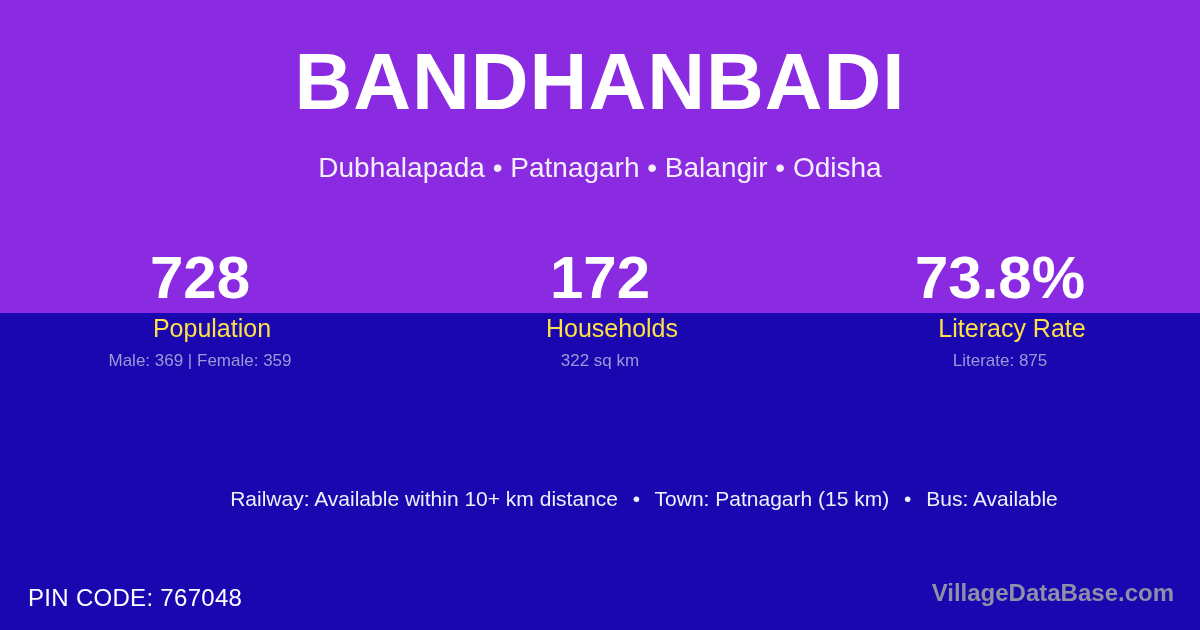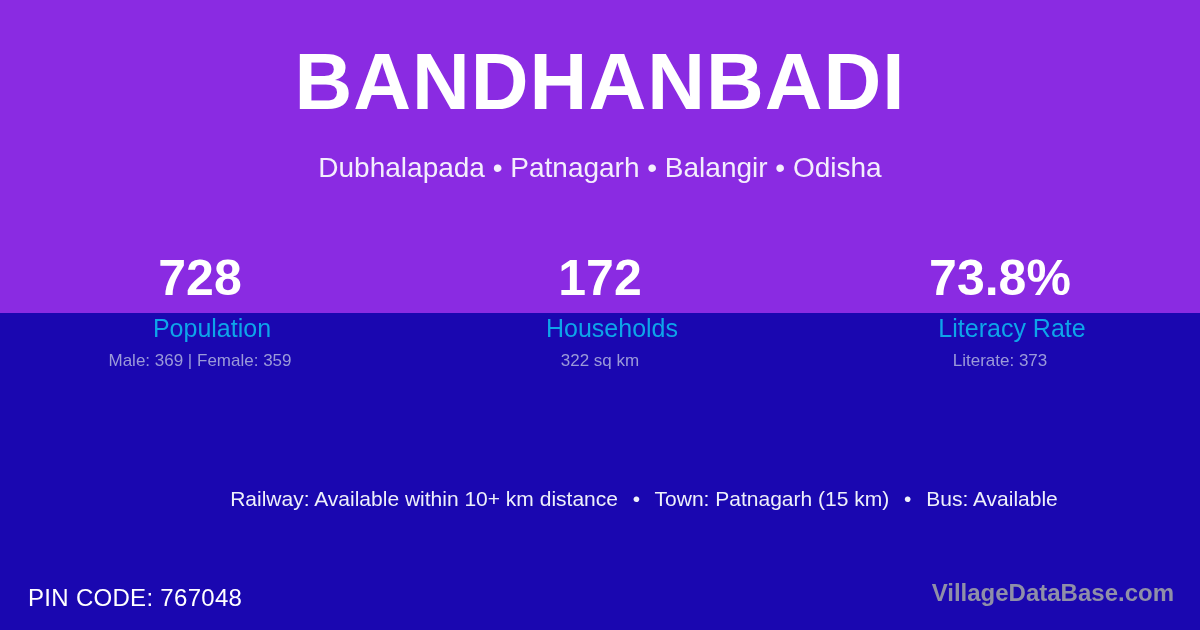--- a/index.html
+++ b/index.html
@@ -75,33 +75,33 @@
     top: 252px;
     width: 1200px;
     display: flex;
     z-index: 3;
   }
   .stat {
     flex: 1 1 0;
     text-align: center;
   }
   .stat-value {
-    font-size: 50px;
+    font-size: 60px;
     line-height: 52px;
     font-weight: 800;
     color: #ffffff;
     letter-spacing: 0px;
     white-space: nowrap;
   }
   .stat-label {
     margin-top: 10px;
     font-size: 25px;
     line-height: 28px;
     font-weight: 400;
-    color: #0ea5e9;
+    color: #fde047;
     white-space: nowrap;
     padding-left: 24px;
   }
   .stat-sub {
     margin-top: 9px;
     font-size: 17px;
     line-height: 20px;
     font-weight: 400;
     color: #9b9ad9;
     white-space: nowrap;
@@ -181,21 +181,21 @@
 
     <div class="stat">
       <div class="stat-value">172</div>
       <div class="stat-label">Households</div>
       <div class="stat-sub">322 sq km</div>
     </div>
 
     <div class="stat">
       <div class="stat-value">73.8%</div>
       <div class="stat-label">Literacy Rate</div>
-      <div class="stat-sub">Literate: 373</div>
+      <div class="stat-sub">Literate: 875</div>
     </div>
 
   </div>
 
   <div class="infra">
     <span>Railway: Available within 10+ km distance</span>
     <span class="infra-sep">•</span>
     <span>Town: Patnagarh (15 km)</span>
     <span class="infra-sep">•</span>
     <span>Bus: Available</span>

